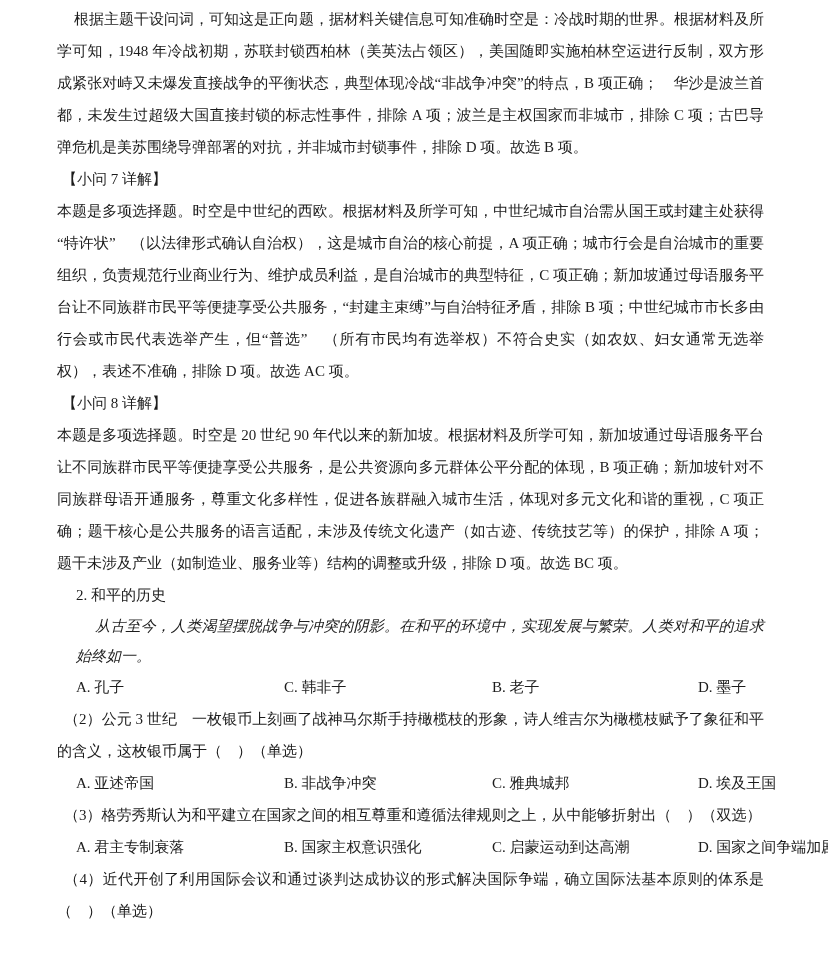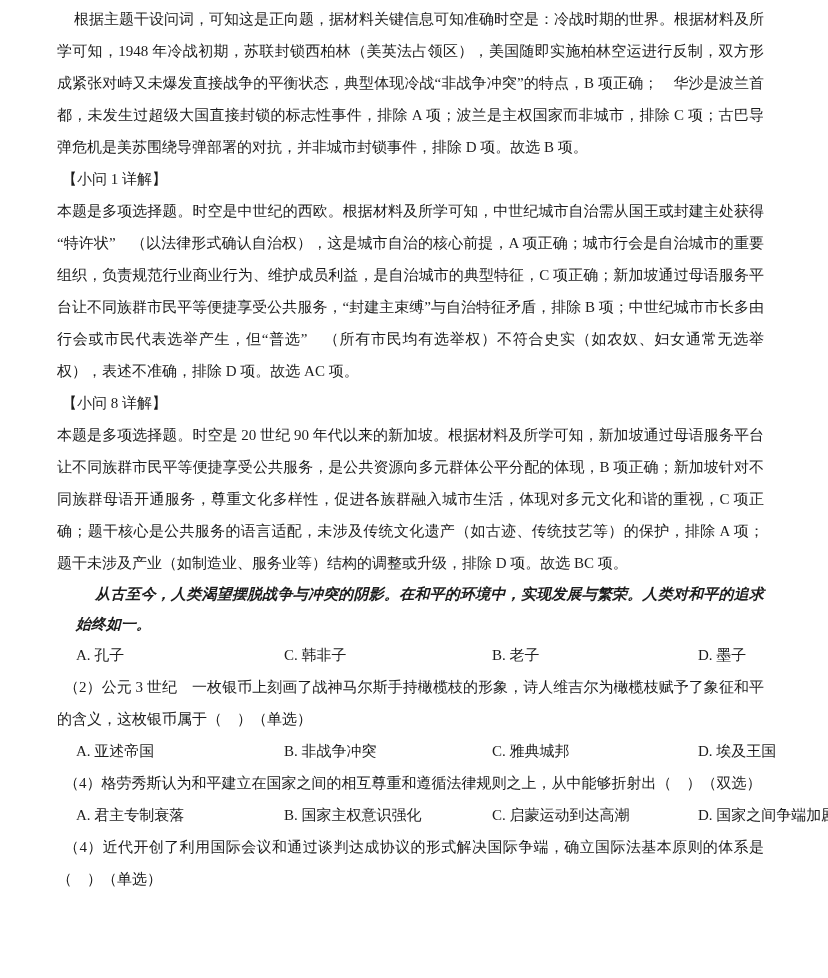--- a/index.html
+++ b/index.html
@@ -31,21 +31,20 @@
   }
   
   .para.indent-first { text-indent: 17px; }
   .para.subheading { text-indent: 5px; }
   .para.heading { text-indent: 19px; text-align: left; }
   .para.quote {
     margin-left: 19px;
     text-indent: 19px;
     font-style: italic;
     line-height: 30px;
-    font-weight: bold;
   }
   .para.question { text-indent: 7px; }
   .options-row {
     display: flex;
     padding-left: 19px;
     line-height: 32px;
     text-align: left;
     gap: 36px;
   }
   .option { flex: 0 0 auto; }
@@ -53,39 +52,40 @@
   .option:nth-child(2) { width: 172px; }
   .option:nth-child(3) { width: 170px; }
   .option:nth-child(4) { width: auto; }
 </style>
 </head>
 <body>
 
 <div class="page">
   <div id="doc">
       <p class="para body indent-first">根据主题干设问词，可知这是正向题，据材料关键信息可知准确时空是：冷战时期的世界。根据材料及所学可知，1948 年冷战初期，苏联封锁西柏林（美英法占领区），美国随即实施柏林空运进行反制，双方形成紧张对峙又未爆发直接战争的平衡状态，典型体现冷战“非战争冲突”的特点，B 项正确；　华沙是波兰首都，未发生过超级大国直接封锁的标志性事件，排除 A 项；波兰是主权国家而非城市，排除 C 项；古巴导弹危机是美苏围绕导弹部署的对抗，并非城市封锁事件，排除 D 项。故选 B 项。</p>
-      <p class="para subheading">【小问 1 详解】</p>
+      <p class="para subheading">【小问 7 详解】</p>
       <p class="para body">本题是多项选择题。时空是中世纪的西欧。根据材料及所学可知，中世纪城市自治需从国王或封建主处获得“特许状”　（以法律形式确认自治权），这是城市自治的核心前提，A 项正确；城市行会是自治城市的重要组织，负责规范行业商业行为、维护成员利益，是自治城市的典型特征，C 项正确；新加坡通过母语服务平台让不同族群市民平等便捷享受公共服务，“封建主束缚”与自治特征矛盾，排除 B 项；中世纪城市市长多由行会或市民代表选举产生，但“普选”　（所有市民均有选举权）不符合史实（如农奴、妇女通常无选举权），表述不准确，排除 D 项。故选 AC 项。</p>
       <p class="para subheading">【小问 8 详解】</p>
       <p class="para body">本题是多项选择题。时空是 20 世纪 90 年代以来的新加坡。根据材料及所学可知，新加坡通过母语服务平台让不同族群市民平等便捷享受公共服务，是公共资源向多元群体公平分配的体现，B 项正确；新加坡针对不同族群母语开通服务，尊重文化多样性，促进各族群融入城市生活，体现对多元文化和谐的重视，C 项正确；题干核心是公共服务的语言适配，未涉及传统文化遗产（如古迹、传统技艺等）的保护，排除 A 项；题干未涉及产业（如制造业、服务业等）结构的调整或升级，排除 D 项。故选 BC 项。</p>
+      <p class="para heading">2. 和平的历史</p>
       <p class="para quote">从古至今，人类渴望摆脱战争与冲突的阴影。在和平的环境中，实现发展与繁荣。人类对和平的追求始终如一。</p>
       <div class="options-row">
         <span class="option">A. 孔子</span>
         <span class="option">C. 韩非子</span>
         <span class="option">B. 老子</span>
         <span class="option">D. 墨子</span>
       </div>
       <p class="para question">（2）公元 3 世纪　一枚银币上刻画了战神马尔斯手持橄榄枝的形象，诗人维吉尔为橄榄枝赋予了象征和平的含义，这枚银币属于（　）（单选）</p>
       <div class="options-row">
         <span class="option">A. 亚述帝国</span>
         <span class="option">B. 非战争冲突</span>
         <span class="option">C. 雅典城邦</span>
         <span class="option">D. 埃及王国</span>
       </div>
-      <p class="para question">（4）格劳秀斯认为和平建立在国家之间的相互尊重和遵循法律规则之上，从中能够折射出（　）（双选）</p>
+      <p class="para question">（3）格劳秀斯认为和平建立在国家之间的相互尊重和遵循法律规则之上，从中能够折射出（　）（双选）</p>
       <div class="options-row">
         <span class="option">A. 君主专制衰落</span>
         <span class="option">B. 国家主权意识强化</span>
         <span class="option">C. 启蒙运动到达高潮</span>
         <span class="option">D. 国家之间争端加剧</span>
       </div>
       <p class="para question">（4）近代开创了利用国际会议和通过谈判达成协议的形式解决国际争端，确立国际法基本原则的体系是（　）（单选）</p>
     </div>
 </div>
 

